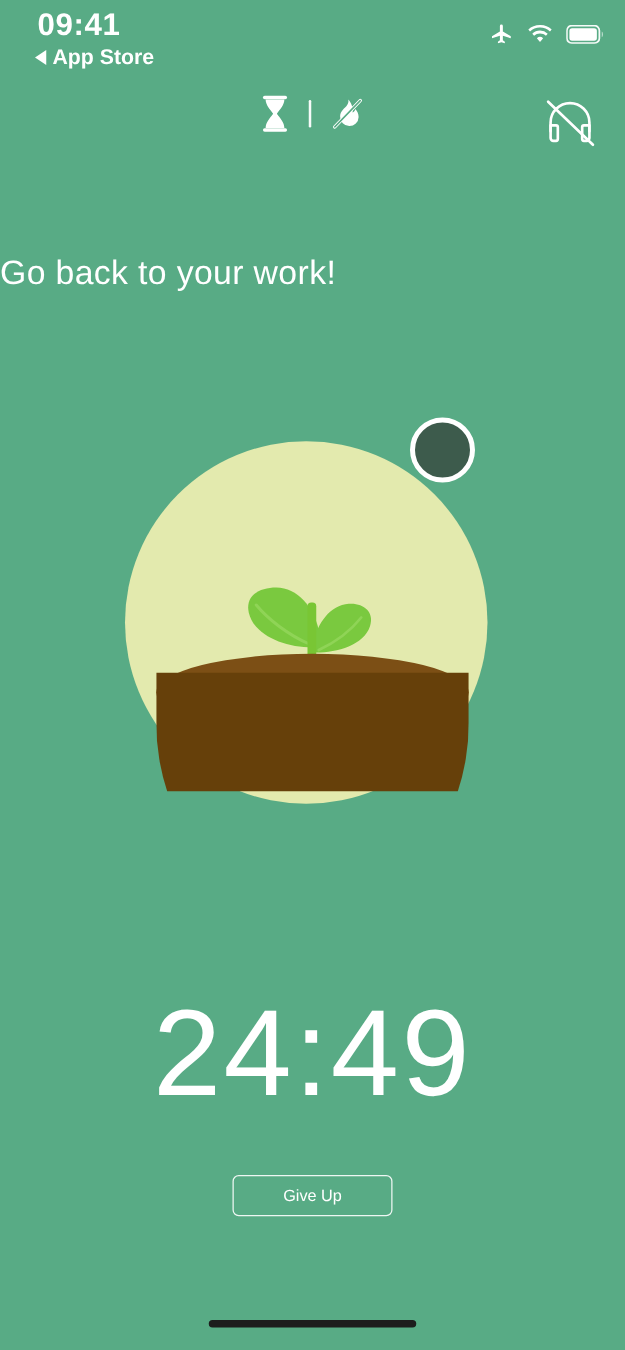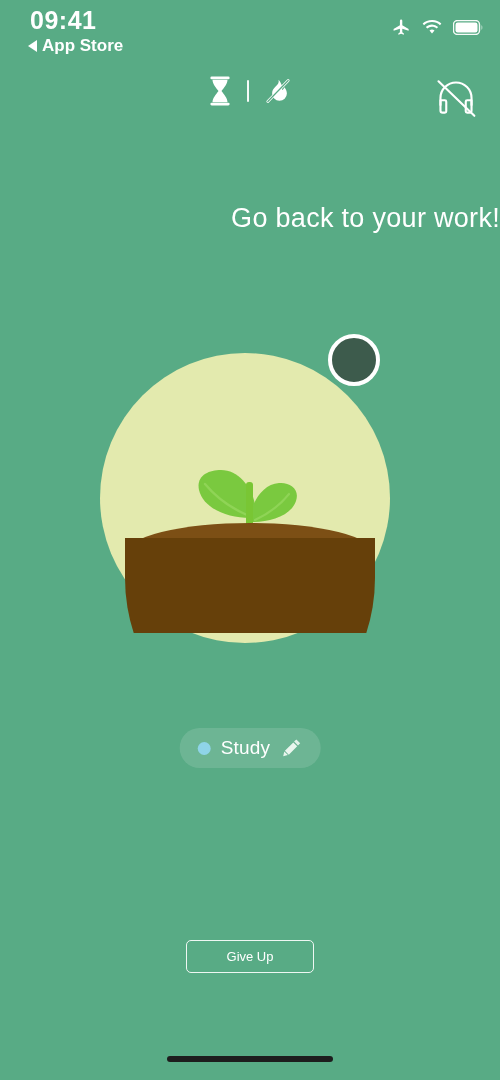--- a/index.html
+++ b/index.html
@@ -67,21 +67,21 @@
   }
   .hp-off {
     position:absolute; right:20px; top:-2px;
   }
   .icon-btn { display:block; line-height:0; }
 
   
   .headline {
     position:absolute; top:203px; left:0;
     width:500px;
-    text-align:right;
+    text-align:left;
     color:#ffffff;
     font-size:27px;
     font-weight:300;
     letter-spacing:0.3px;
   }
 
   
   .tree-wrap {
     position:absolute; left:0; top:330px;
     width:500px; height:335px;
@@ -278,32 +278,20 @@
       </svg>
     </div>
 
     <div class="stem"></div>
     <div class="soil-top"></div>
     <div class="soil-body"></div>
 
     <div class="badge"></div>
   </div>
 
-  <div class="tag-pill">
-    <span class="tag-dot"></span>
-    <span class="tag-label">Study</span>
-    <span class="pencil">
-      <svg width="22" height="22" viewBox="0 0 22 22">
-        <g fill="#eaf6ee">
-          <path d="M15.6 2.4l3.9 3.9-2.2 2.2-3.9-3.9 2.2-2.2z" opacity="0.95"></path>
-          <path d="M12.6 5.4l3.9 3.9-8.4 8.4-3.9-3.9 8.4-8.4z"></path>
-          <path d="M3.6 14.6l3.5 3.5-4.6 1.1 1.1-4.6z"></path>
-        </g>
-      </svg>
-    </span>
-  </div>
-
+
+  <div class="timer">24:49</div>
 
   <div class="giveup">Give Up</div>
 
   <div class="home-indicator"></div>
 
 </div>
 
 </body></html>

